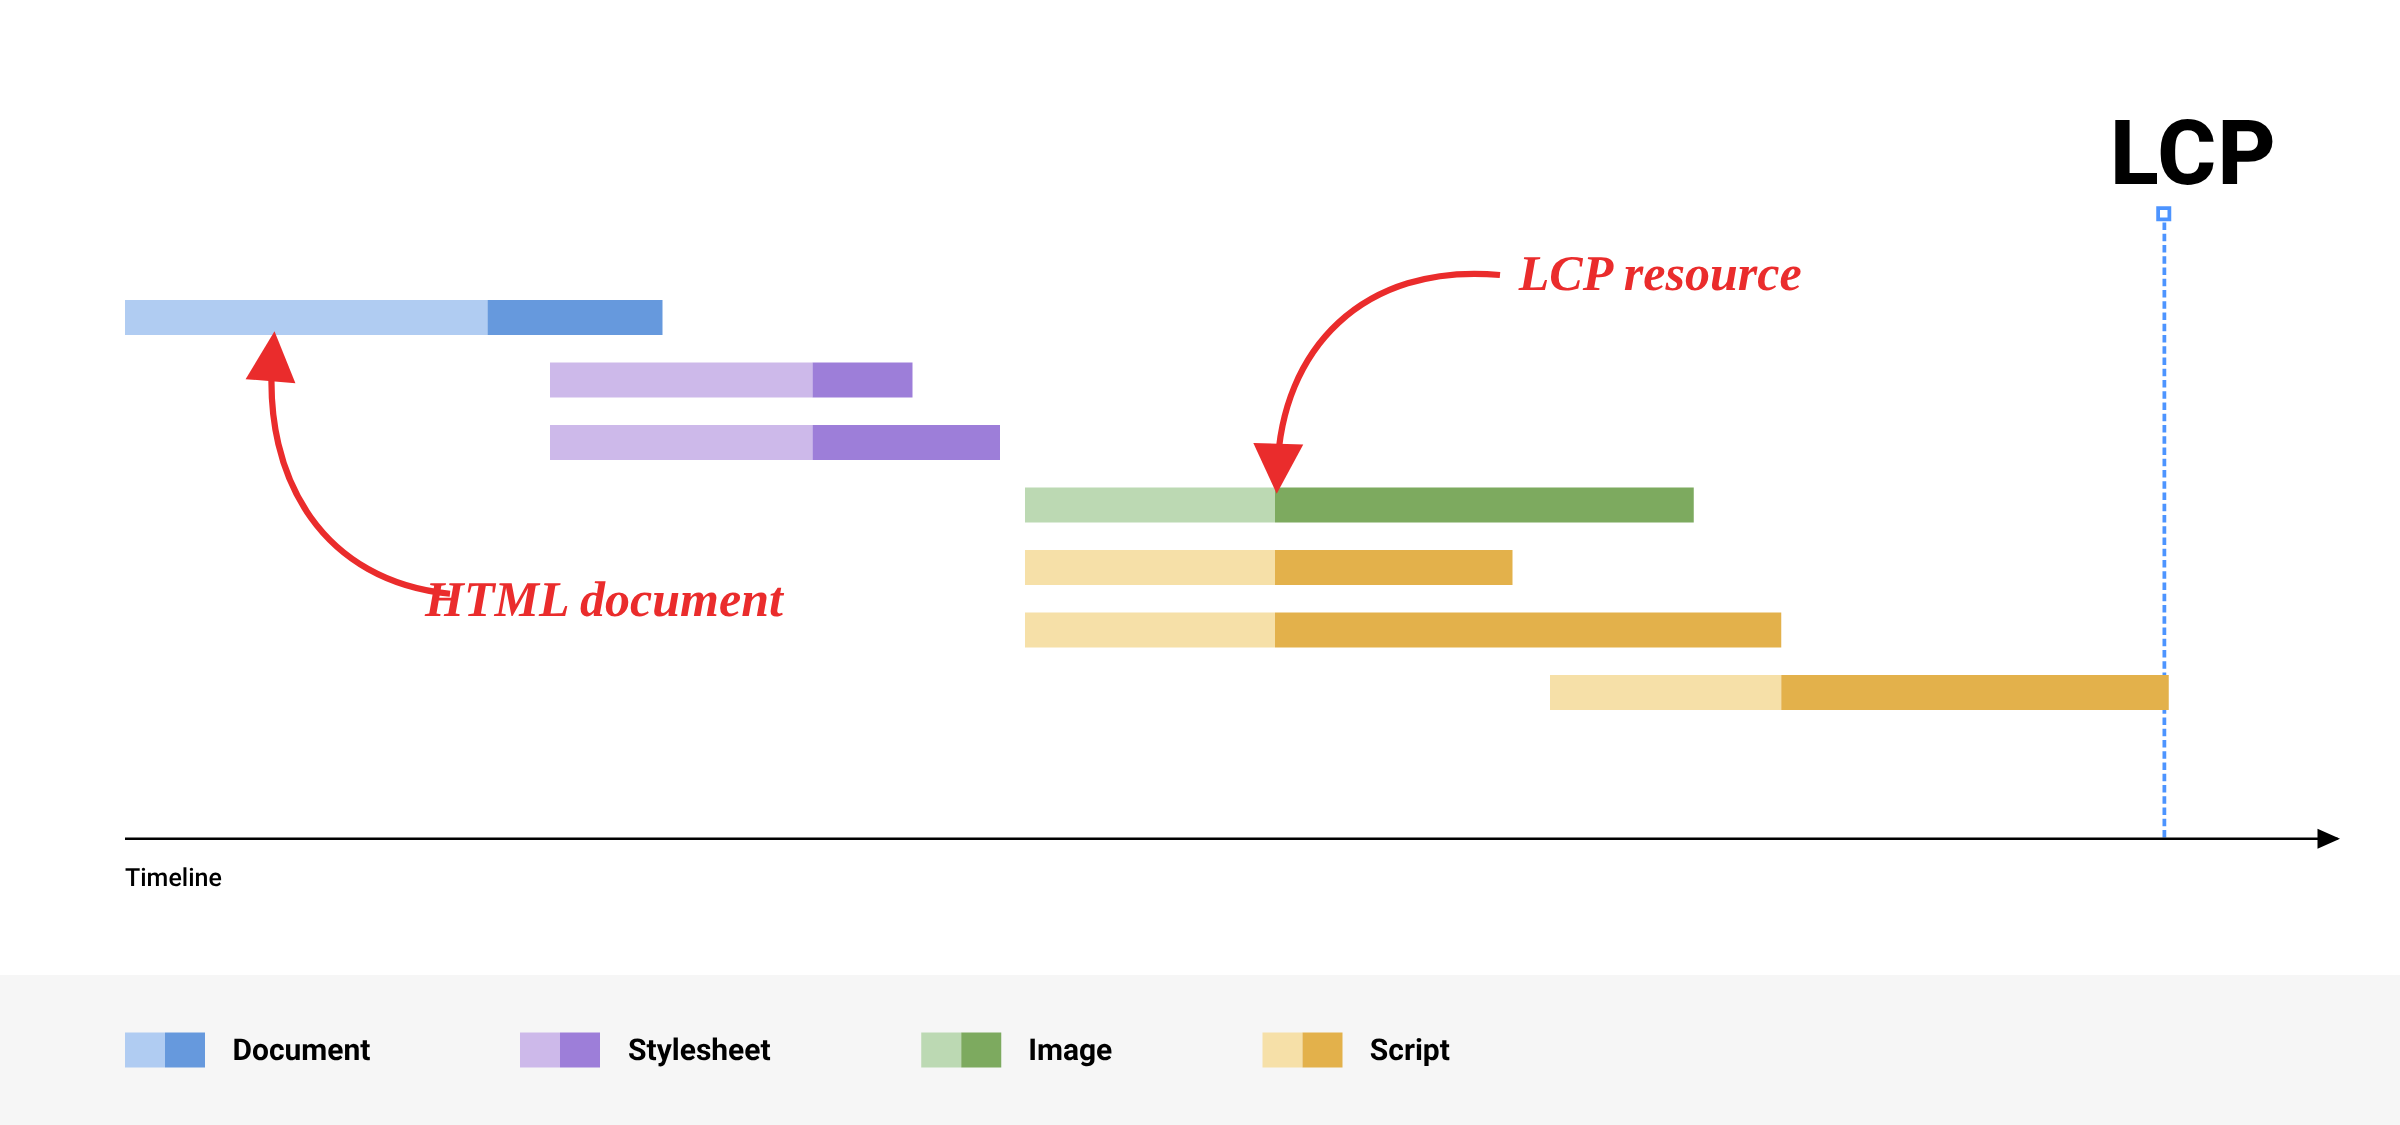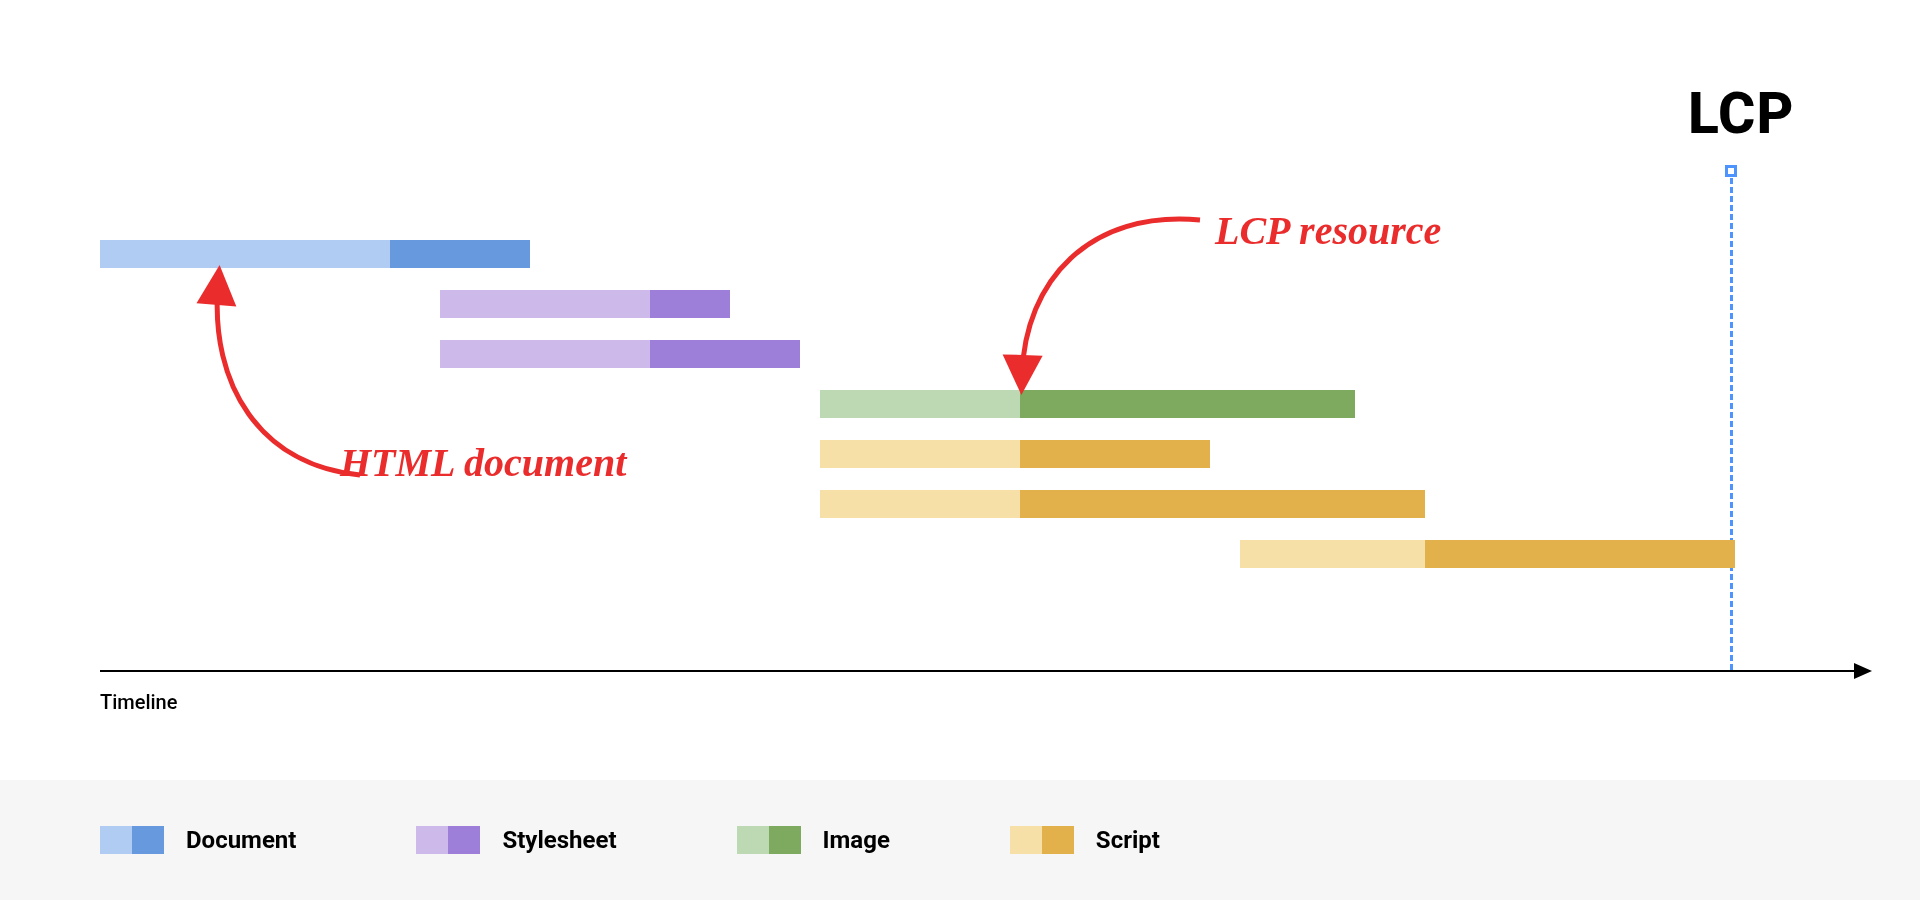--- a/index.html
+++ b/index.html
@@ -21,21 +21,21 @@
   }
   .bar {
     position: absolute;
     height: 28px;
     display: flex;
   }
   .bar .phase-a { height: 100%; }
   .bar .phase-b { height: 100%; }
   .lcp-title {
     position: absolute;
-    font-size: 57px;
+    font-size: 72px;
     font-weight: 800;
     color: #000;
     letter-spacing: 1px;
   }
   .lcp-line {
     position: absolute;
     top: 90px;
     width: 0;
     border-left: 3px dashed #4d94ff;
     height: 640px;
@@ -160,31 +160,31 @@
 </div>
 
 <svg class="arrow" style="left:200px; top:275px;" width="220" height="240">
   <defs>
     <marker id="ah1" markerWidth="12" markerHeight="12" refX="6" refY="6" orient="auto">
       <path d="M2,2 L10,6 L2,10 Z" fill="#ea2c2c"></path>
     </marker>
   </defs>
   <path d="M 160,200 C 60,190 10,110 18,10" stroke="#ea2c2c" stroke-width="5" fill="none" marker-end="url(#ah1)"></path>
 </svg>
-<div class="annotation" style="left:340px; top:439px;">HTML document</div>
+<div class="annotation" style="left:340px; top:456px;">HTML document</div>
 
 <svg class="arrow" style="left:1000px; top:200px;" width="260" height="200">
   <defs>
     <marker id="ah2" markerWidth="12" markerHeight="12" refX="6" refY="6" orient="auto">
       <path d="M2,2 L10,6 L2,10 Z" fill="#ea2c2c"></path>
     </marker>
   </defs>
   <path d="M 200,20 C 90,10 25,80 22,175" stroke="#ea2c2c" stroke-width="5" fill="none" marker-end="url(#ah2)"></path>
 </svg>
-<div class="annotation" style="left:1215px; top:195px;margin-top:12px;">LCP resource</div>
+<div class="annotation" style="left:1215px; top:195px;">LCP resource</div>
 
 <div class="axis"></div>
 <div class="axis-label">Timeline</div>
 
 <div class="legend">
   <div class="legend-item">
     <div class="swatch">
       <div class="half" style="background:#b0ccf2;"></div>
         <div class="half" style="background:#6699dd;"></div>
     </div>

